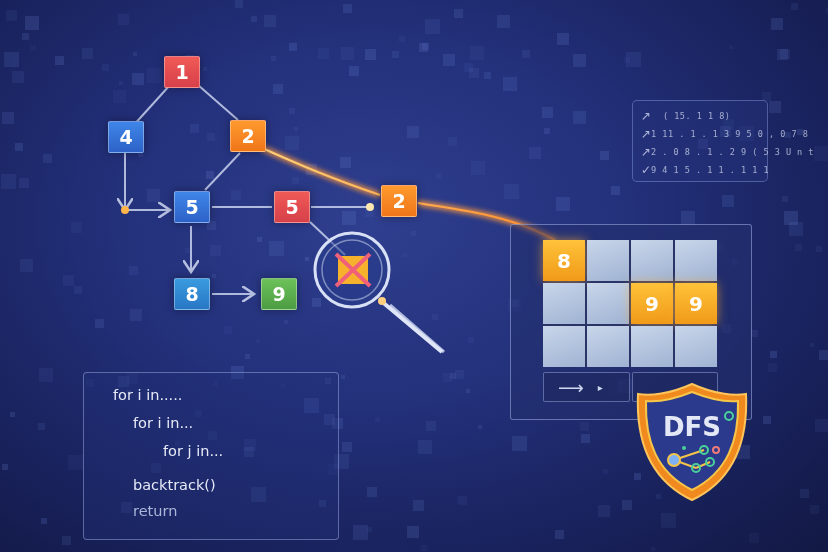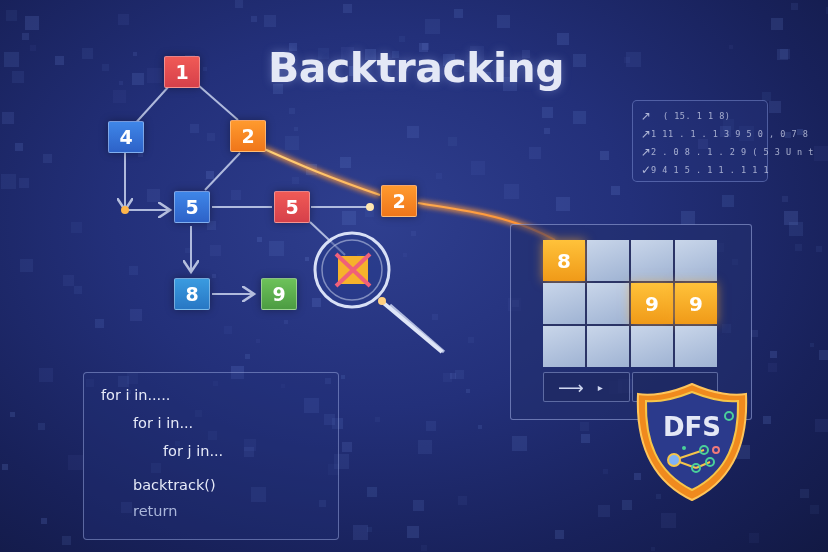--- a/index.html
+++ b/index.html
@@ -308,21 +308,20 @@
       <span style="left: 39px; top: 368px; width: 14px; height: 14px; opacity: 0.45;"></span>
       <span style="left: 304px; top: 398px; width: 15px; height: 15px; opacity: 0.94;"></span>
       <span style="left: 698px; top: 139px; width: 10px; height: 10px; opacity: 0.71;"></span>
       <span style="left: 353px; top: 525px; width: 15px; height: 15px; opacity: 0.71;"></span>
       <span style="left: 25px; top: 16px; width: 14px; height: 14px; opacity: 0.96;"></span>
       <span style="left: 624px; top: 57px; width: 6px; height: 6px; opacity: 0.31;"></span>
       <span style="left: 637px; top: 416px; width: 6px; height: 6px; opacity: 0.79;"></span>
       <span style="left: 728px; top: 412px; width: 8px; height: 8px; opacity: 0.48;"></span>
     </div>
 
-  <div class="title">Backtracking</div>
 
   <svg class="graph" width="828" height="552">
     <defs>
       <linearGradient id="glow" x1="0" x2="1">
         <stop offset="0" stop-color="#ffd27a"></stop>
         <stop offset="1" stop-color="#ff8a2a"></stop>
       </linearGradient>
       <marker id="arr" markerWidth="8" markerHeight="8" refX="6" refY="4" orient="auto">
         <path d="M0,0 L6,4 L0,8" fill="none" stroke="#cfd8f0" stroke-width="1.3"></path>
       </marker>
@@ -405,21 +404,21 @@
   </div>
   <div class="controls">
     <div class="ctrl">
       <span>⟶</span>
       <span style="font-size:10px;margin-left:14px;">▸</span>
     </div>
     <div class="ctrl"></div>
   </div>
 
   <div class="code-panel">
-    <div class="code-line" style="left:17px;top:14px">for i in.....</div>
+    <div class="code-line" style="left:29px;top:14px">for i in.....</div>
     <div class="code-line" style="left:49px;top:42px">for i in...</div>
     <div class="code-line" style="left:79px;top:70px">for j in...</div>
     <div class="code-line" style="left:49px;top:104px">backtrack()</div>
     <div class="code-line dim" style="left:49px;top:130px">return</div>
   </div>
 
   <svg class="badge" viewBox="0 0 116 124">
     <path d="M58 4 C 80 14, 100 16, 112 14 C 114 60, 100 100, 58 120 C 16 100, 2 60, 4 14 C 16 16, 36 14, 58 4 Z" fill="#f08a1e" stroke="#ffc55a" stroke-width="2"></path>
     <path d="M58 12 C 78 20, 94 22, 104 21 C 105 60, 94 92, 58 110 C 22 92, 11 60, 12 21 C 22 22, 38 20, 58 12 Z" fill="#2b3a8c" stroke="#f7c548" stroke-width="2"></path>
     <text x="58" y="56" text-anchor="middle" font-family="DejaVu Sans, sans-serif" font-weight="bold" font-size="26" fill="#e4e8f6">DFS</text>

